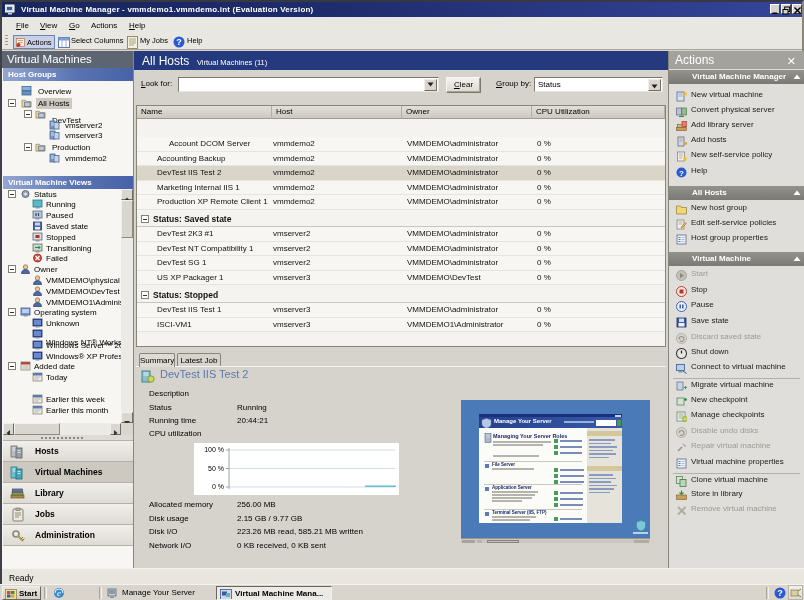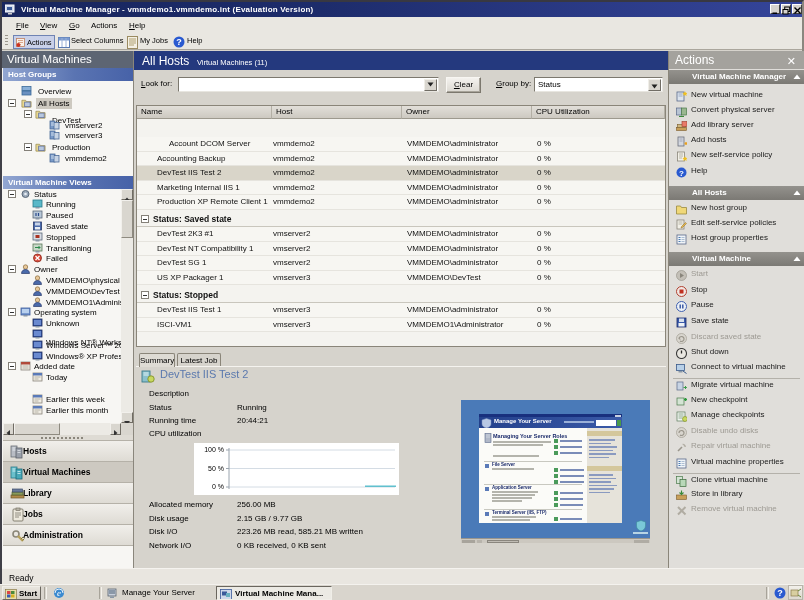--- a/index.html
+++ b/index.html
@@ -17,21 +17,21 @@
 #toolbar .grip { position:absolute; left:3px; top:4px; width:3px; height:11px; background:repeating-linear-gradient(to bottom,#9a968c 0 1px,transparent 1px 3px); }
 .tbtn { position:absolute; top:4px; height:14px; line-height:12px; white-space:nowrap; color:#000; }
 #actbtn { left:11px; top:4px; width:42px; height:14px; border:1px solid #6f83b3; background:#c9d1e9; line-height:13px; padding-left:13px; }
 #leftpane { position:absolute; left:0; top:49px; width:132px; height:517px; background:#f7f6f3; border-right:1px solid #8a867c; }
 #lp-title { position:absolute; left:0; top:0; width:131px; height:17px; background:#5d6573; color:#fff; font-size:11.5px; line-height:17px; padding-left:5px; }
 .bluebar { position:absolute; left:1px; width:130px; height:13px; background:linear-gradient(90deg,#93a7d2 0%,#5a74b2 55%,#4762a8 100%); color:#fff; font-size:8px; font-weight:bold; line-height:13px; padding-left:5px; }
 .trow { position:absolute; font-size:8px; line-height:11px; height:11px; color:#000; white-space:nowrap; }
 .ebox { position:absolute; width:8px; height:8px; border:1px solid #848078; background:#fff; }
 .ebox::after{ content:""; position:absolute; left:1px; top:3px; width:4px; height:1px; background:#333; }
 .ticn { position:absolute; width:11px; height:10px; }
-.navbtn { position:absolute; left:1px; width:130px; height:21px; background:linear-gradient(#f1efeb,#dedbd4); border-bottom:1px solid #b5b1a8; font-size:8.5px; font-weight:bold; color:#000; line-height:21px; padding-left:20px; }
+.navbtn { position:absolute; left:1px; width:130px; height:21px; background:linear-gradient(#f1efeb,#dedbd4); border-bottom:1px solid #b5b1a8; font-size:8.5px; font-weight:bold; color:#000; line-height:21px; padding-left:32px; }
 .navbtn.sel { background:#cdc9c1; }
 .navicn { position:absolute; left:7px; top:3px; width:16px; height:15px; }
 .sb { position:absolute; background:#d9d6cf; border:1px solid #f2f0ec; border-right-color:#8e8a80; border-bottom-color:#8e8a80; }
 .sbarr { position:absolute; background:#d9d6cf; border:1px solid #f2f0ec; border-right-color:#706c64; border-bottom-color:#706c64; }
 #main { position:absolute; left:132px; top:49px; width:534px; height:517px; background:#d6d3cc; }
 #main-hdr { position:absolute; left:0; top:0; width:534px; height:19px; background:#24397e; color:#fff; }
 #filterrow { position:absolute; left:0; top:19px; width:534px; height:35px; font-size:8px; color:#000; }
 .sunken { background:#fff; border:1px solid #7c786e; border-bottom-color:#e8e6e0; border-right-color:#e8e6e0; }
 .combo-arrow { position:absolute; top:1px; right:1px; width:13px; height:12px; background:#d9d6cf; border:1px solid #f0eee8; border-right-color:#716d65; border-bottom-color:#716d65; text-align:center; }
 #listbox { position:absolute; left:2px; top:54px; width:530px; height:242px; background:#f4f3ef; border:1px solid #8a8579; }

